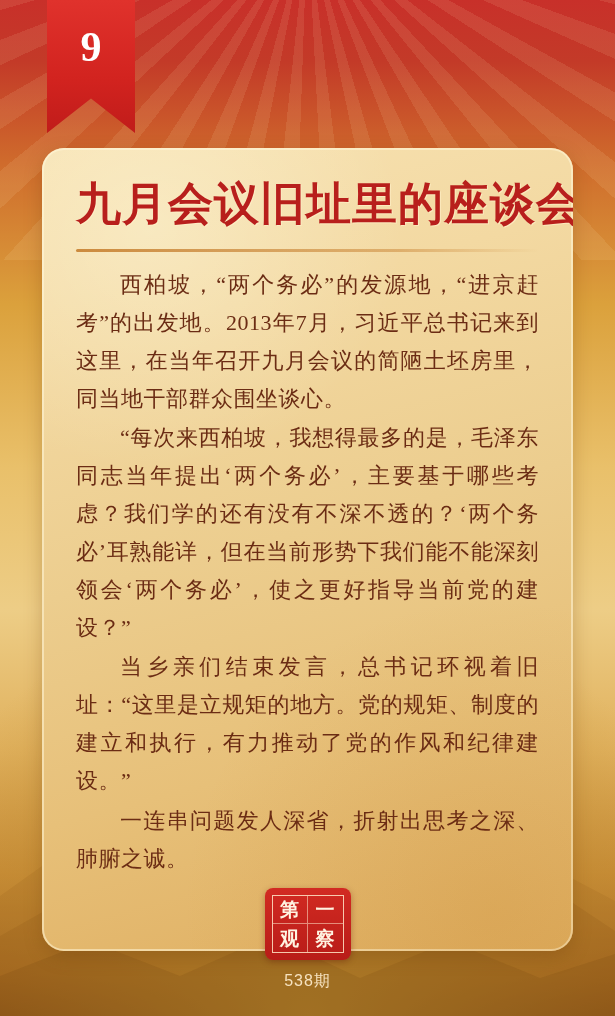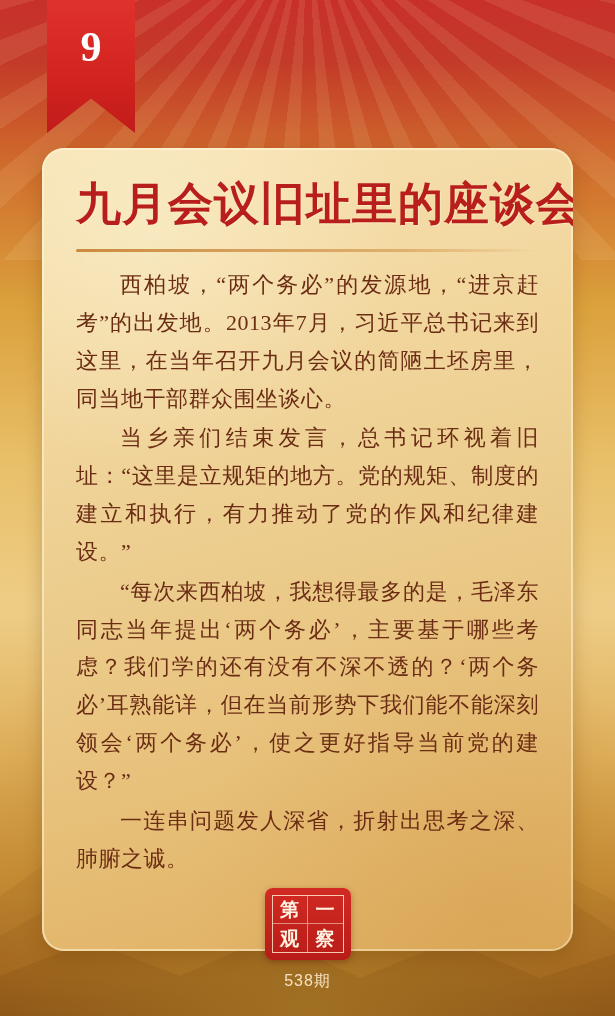--- a/index.html
+++ b/index.html
@@ -190,22 +190,22 @@
   <div class="ribbon">
     <div class="ribbon-num">9</div>
   </div>
 
   <div class="card">
     <div class="card-inner">
       <div class="title">九月会议旧址里的座谈会</div>
       <div class="divider"></div>
       <div class="body-text">
         <p>西柏坡，“两个务必”的发源地，“进京赶考”的出发地。2013年7月，习近平总书记来到这里，在当年召开九月会议的简陋土坯房里，同当地干部群众围坐谈心。</p>
+        <p>“每次来西柏坡，我想得最多的是，毛泽东同志当年提出‘两个务必’，主要基于哪些考虑？我们学的还有没有不深不透的？‘两个务必’耳熟能详，但在当前形势下我们能不能深刻领会‘两个务必’，使之更好指导当前党的建设？”</p>
         <p>当乡亲们结束发言，总书记环视着旧址：“这里是立规矩的地方。党的规矩、制度的建立和执行，有力推动了党的作风和纪律建设。”</p>
-        <p>“每次来西柏坡，我想得最多的是，毛泽东同志当年提出‘两个务必’，主要基于哪些考虑？我们学的还有没有不深不透的？‘两个务必’耳熟能详，但在当前形势下我们能不能深刻领会‘两个务必’，使之更好指导当前党的建设？”</p>
         <p>一连串问题发人深省，折射出思考之深、肺腑之诚。</p>
       </div>
     </div>
   </div>
 
   <div class="seal-wrap">
     <div class="seal">
       <div class="seal-grid">
         <span>第</span>
         <span>一</span>

